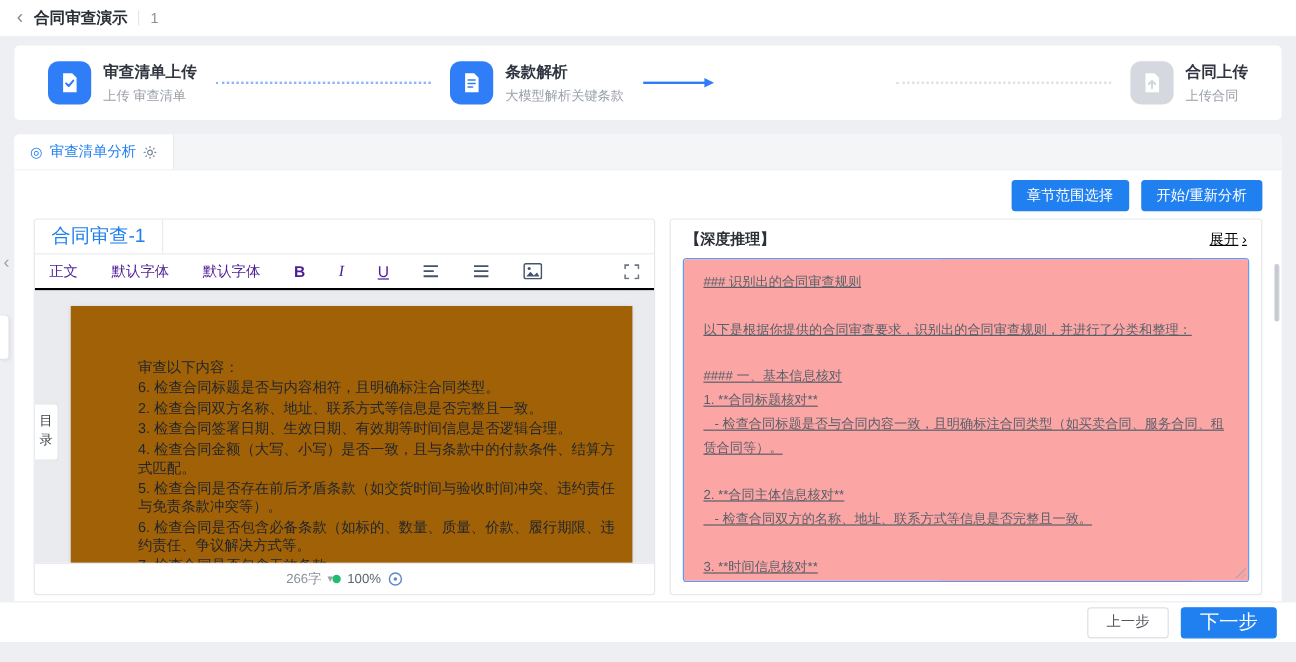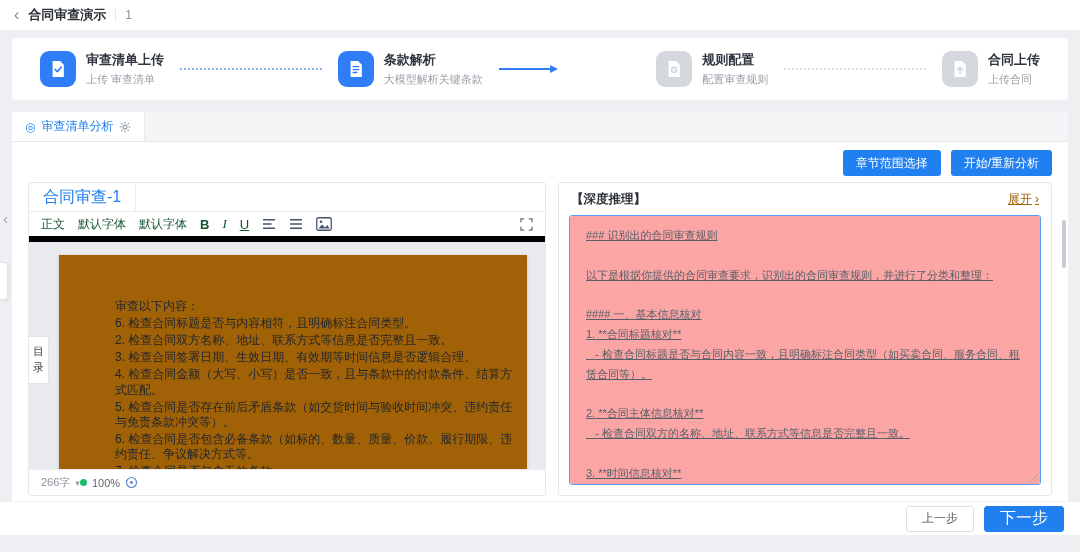--- a/index.html
+++ b/index.html
@@ -35,42 +35,42 @@
   .m-tab { background:#fff; display:flex; align-items:center; gap:6px; padding:0 13px; font-size:12px; color:#2080f0; border-right:1px solid #e7e9ec; border-radius:4px 0 0 0; cursor:pointer; }
   .m-tab .target { font-size:12px; color:#2080f0; }
   .actions { display:flex; justify-content:flex-end; align-items:center; gap:10px; padding:8px 16px 6px; }
   .btn-blue { background:#2080f0; color:#fff; border:none; font-size:12px; height:26px; padding:0 13px; border-radius:3px; cursor:pointer; font-family:inherit; }
   .content { display:flex; gap:12px; padding:0 16px; height:314px; }
 
   
   .edp { width:518px; flex:0 0 auto; border:1px solid #e6e8eb; border-radius:3px; display:flex; flex-direction:column; overflow:hidden; }
   .ed-tabs { height:29px; border-bottom:1px solid #e9ebee; display:flex; }
   .ed-tab { padding:0 14px; display:flex; align-items:center; font-size:16px; color:#2080f0; border-right:1px solid #e9ebee; cursor:pointer; }
-  .ed-toolbar { height:30px; border-bottom:6px solid #000000; display:flex; align-items:center; gap:13px; padding:0 12px; font-size:12px; color:#14532d; }
+  .ed-toolbar { height:30px; border-bottom:2px solid #000000; display:flex; align-items:center; gap:28px; padding:0 12px; font-size:12px; color:#4c1d95; }
   .tb-item { cursor:pointer; white-space:nowrap; }
   .tb-b { font-weight:700; font-size:13px; }
   .tb-i { font-style:italic; font-family:"Liberation Serif", serif; font-size:13px; }
   .tb-u { text-decoration:underline; font-size:13px; }
   .tb-ico { display:flex; align-items:center; cursor:pointer; }
   .tb-spacer { flex:1; }
   .ed-doc { flex:1; background:#e9ebef; position:relative; overflow:hidden; padding:13px 18px 0 30px; }
   .page { background:#a16207; height:100%; box-shadow:0 1px 4px rgba(0,0,0,.16); padding:44px 14px 8px 56px; font-size:12px; color:#23262b; line-height:1.26; overflow:hidden; }
   .doc-line { margin-bottom:2px; }
   .catalog { position:absolute; left:0; top:94px; width:20px; background:#fff; border:1px solid #dfe2e6; border-left:none; border-radius:0 3px 3px 0; padding:7px 4px; font-size:11px; color:#3a3f46; text-align:center; line-height:1.45; word-break:break-all; cursor:pointer; }
-  .ed-status { height:26px; border-top:1px solid #e9ebee; display:flex; align-items:center; justify-content:flex-start; padding:0 12px; font-size:11px; color:#8a9099; }
+  .ed-status { height:26px; border-top:1px solid #e9ebee; display:flex; align-items:center; justify-content:center; padding:0 12px; font-size:11px; color:#8a9099; }
   .wc-group, .zoom-group { display:flex; align-items:center; gap:5px; }
   .caret { font-size:9px; color:#9aa0a8; }
   .gdot { width:7px; height:7px; border-radius:50%; background:#1cbe6e; }
   .zoom-val { color:#5f6670; }
 
   
   .rp { flex:1; border:1px solid #e6e8eb; border-radius:3px; display:flex; flex-direction:column; overflow:hidden; }
   .rp-head { height:32px; display:flex; align-items:center; justify-content:space-between; padding:0 12px; }
   .rp-title { font-size:12.5px; font-weight:700; color:#2b2f36; }
-  .rp-expand { font-size:12px; color:#a16207; display:flex; align-items:center; gap:3px; cursor:pointer;text-decoration:underline; }
+  .rp-expand { font-size:12px; color:#000000; display:flex; align-items:center; gap:3px; cursor:pointer;text-decoration:underline; }
   .rp-body { flex:1; padding:0 10px 10px; position:relative; }
   .rp-text { width:100%; height:100%; border:1px solid #5b9cf8; border-radius:3px; padding:10px 16px; font-size:11px; line-height:1.8; color:#5a6069; resize:none; outline:none; font-family:inherit; background:#fca5a5; overflow-y:auto; white-space:pre-wrap;text-decoration:underline; }
   .resize-corner { position:absolute; right:13px; bottom:13px; width:10px; height:10px; pointer-events:none;
     background:repeating-linear-gradient(135deg, transparent 0 2px, #a0a6ad 2px 3px);
     clip-path:polygon(100% 0, 100% 100%, 0 100%); opacity:.8; }
 
   .v-scrollbar { position:absolute; right:2px; top:108px; width:4px; height:48px; background:#c6cad1; border-radius:2px; }
 
   
   .collapse-chevron { position:absolute; left:3px; top:210px; color:#9aa3ad; font-size:15px; cursor:pointer; z-index:5; }
@@ -120,33 +120,20 @@
       <span class="stxt">
         <span class="stitle">条款解析</span>
         <span class="ssub">大模型解析关键条款</span>
       </span>
     </div>
 
     <span class="conn-arrow">
         <span class="arrow-line"></span>
       </span>
 
-    <div class="step">
-      <span class="sicon pending">
-        <svg width="20" height="20" viewBox="0 0 24 24">
-            <path d="M5.5 2.5h9l4.5 4.5v14.5h-13.5z" fill="#fff"></path>
-            <circle cx="12" cy="13" r="3.1" fill="none" stroke="#d0d4da" stroke-width="1.6"></circle>
-            <circle cx="12" cy="13" r="1.1" fill="#d0d4da"></circle>
-          </svg>
-      </span>
-      <span class="stxt">
-        <span class="stitle">规则配置</span>
-        <span class="ssub">配置审查规则</span>
-      </span>
-    </div>
 
     <span class="conn-dotted-gray"></span>
 
     <div class="step">
       <span class="sicon pending">
         <svg width="20" height="20" viewBox="0 0 24 24">
             <path d="M5.5 2.5h9l4.5 4.5v14.5h-13.5z" fill="#fff"></path>
             <path d="M12 17.5v-7M8.8 13.2l3.2-3.2 3.2 3.2" stroke="#d0d4da" stroke-width="1.8" fill="none" stroke-linecap="round" stroke-linejoin="round"></path>
           </svg>
       </span>

